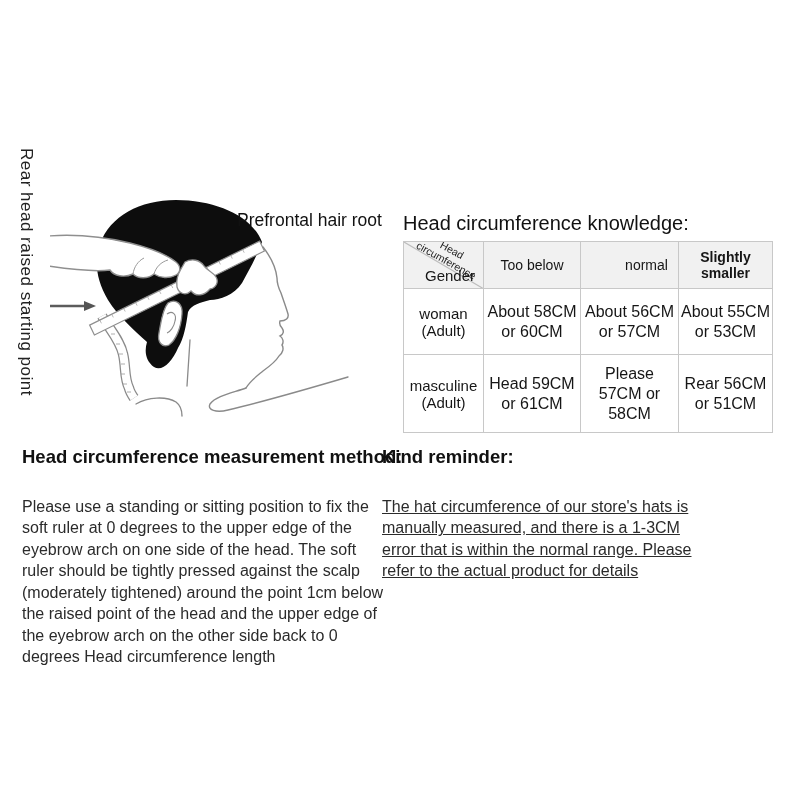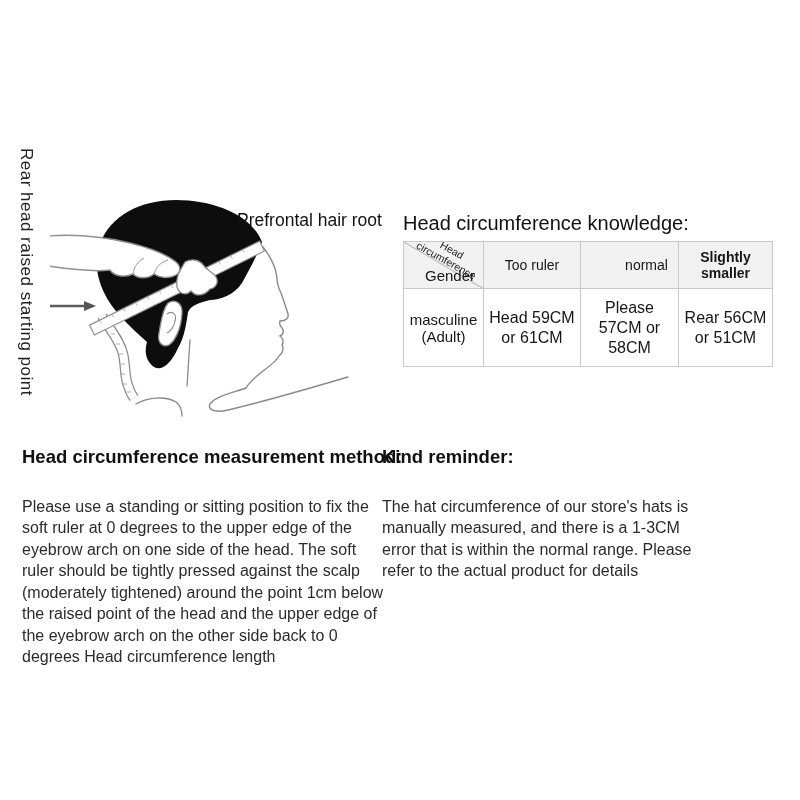--- a/index.html
+++ b/index.html
@@ -50,21 +50,21 @@
     font-size:10.5px;line-height:1.1;color:#222;text-align:center;
   }
   .corner-gender-label{position:absolute;left:21px;bottom:4px;font-size:15px;color:#161616;}
 
   
   .method-block{position:absolute;left:22px;top:446px;width:372px;}
   .reminder-block{position:absolute;left:382px;top:446px;width:340px;}
   .block-title{font-size:18.5px;font-weight:700;color:#111;margin-bottom:7px;white-space:nowrap;}
   .block-body{font-size:16px;line-height:1.34;color:var(--body-text);margin-top:28px;}
   .method-block .block-body{width:362px;}
-  .reminder-block .block-body{width:332px;}
+  .reminder-block .block-body{width:332px;text-decoration:underline;}
 </style>
 </head>
 <body>
 
 <div class="page">
 
   <div class="vertical-label">Rear head raised starting point</div>
 
   <svg class="illustration" viewBox="0 0 340 250" aria-hidden="true">
 
@@ -162,26 +162,32 @@
   <table class="knowledge">
     <thead>
       <tr>
         <th class="corner-cell col-gender">
           <svg class="corner-diagonal-line" width="80" height="47">
             <line x1="0" y1="0" x2="80" y2="47" stroke="#bdbdbd" stroke-width="1.2"></line>
           </svg>
           <span class="corner-diag-label">Head circumference</span>
           <span class="corner-gender-label">Gender</span>
         </th>
-        <th class="col-1">Too ruler</th>
+        <th class="col-1">Too below</th>
         <th class="col-2">normal</th>
         <th class="col-3">Slightly smaller</th>
       </tr>
     </thead>
     <tbody>
+      <tr class="row-1">
+        <td class="gender-cell">woman (Adult)</td>
+        <td class="value-cell">About 58CM or 60CM</td>
+        <td class="value-cell">About 56CM or 57CM</td>
+        <td class="value-cell">About 55CM or 53CM</td>
+      </tr>
       <tr class="row-2">
         <td class="gender-cell">masculine (Adult)</td>
         <td class="value-cell">Head 59CM or 61CM</td>
         <td class="value-cell">Please 57CM or 58CM</td>
         <td class="value-cell">Rear 56CM or 51CM</td>
       </tr>
     </tbody>
   </table>
 
   <div class="method-block">

